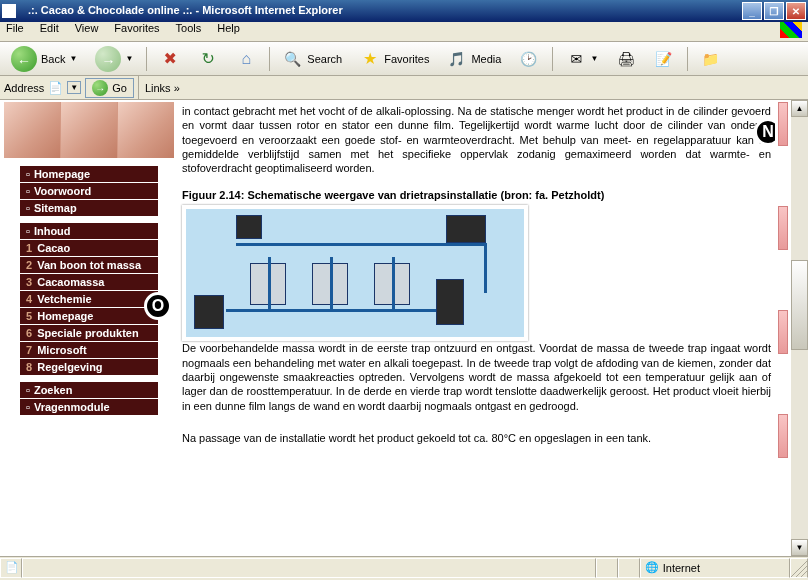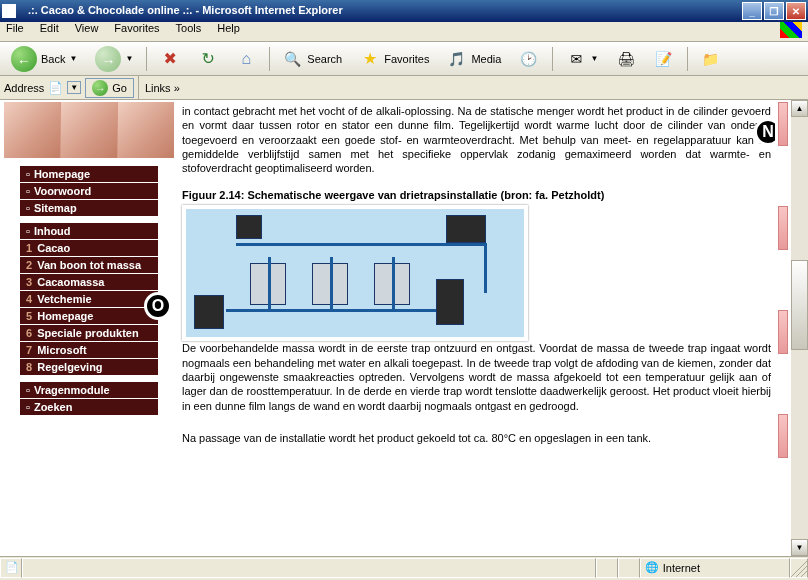--- a/index.html
+++ b/index.html
@@ -159,22 +159,22 @@
           <div class="navitem"><span class="num">1</span> <span>Cacao</span></div>
           <div class="navitem"><span class="num">2</span> <span>Van boon tot massa</span></div>
           <div class="navitem"><span class="num">3</span> <span>Cacaomassa</span></div>
           <div class="navitem"><span class="num">4</span> <span>Vetchemie</span></div>
           <div class="navitem"><span class="num">5</span> <span>Homepage</span></div>
           <div class="navitem"><span class="num">6</span> <span>Speciale produkten</span></div>
           <div class="navitem"><span class="num">7</span> <span>Microsoft</span></div>
           <div class="navitem"><span class="num">8</span> <span>Regelgeving</span></div>
         </div>
       <div class="navblock" id="navblock3">
+          <div class="navitem"><span class="bull">▫</span><span>Zoeken</span></div>
           <div class="navitem"><span class="bull">▫</span><span>Vragenmodule</span></div>
-          <div class="navitem"><span class="bull">▫</span><span>Zoeken</span></div>
         </div>
     </div>
     <div class="marker" style="top:192px;left:144px">O</div>
   </div>
 
   <div class="maincol">
     <div class="maintxt" style="margin-top:4px">in contact gebracht met het vocht of de alkali-oplossing. Na de statische menger wordt het product in de cilinder gevoerd en vormt daar tussen rotor en stator een dunne film. Tegelijkertijd wordt warme lucht door de cilinder van onderen toegevoerd en veroorzaakt een goede stof- en warmteoverdracht. Met behulp van meet- en regelapparatuur kan de gemiddelde verblijfstijd samen met het specifieke oppervlak zodanig gemaximeerd worden dat warmte- en stofoverdracht geoptimaliseerd worden.</div>
     <div class="figcap">Figuur 2.14: Schematische weergave van drietrapsinstallatie (bron: fa. Petzholdt)</div>
     <div class="figure">
       <div class="box" style="top:6px;left:50px;width:26px;height:24px"></div>

